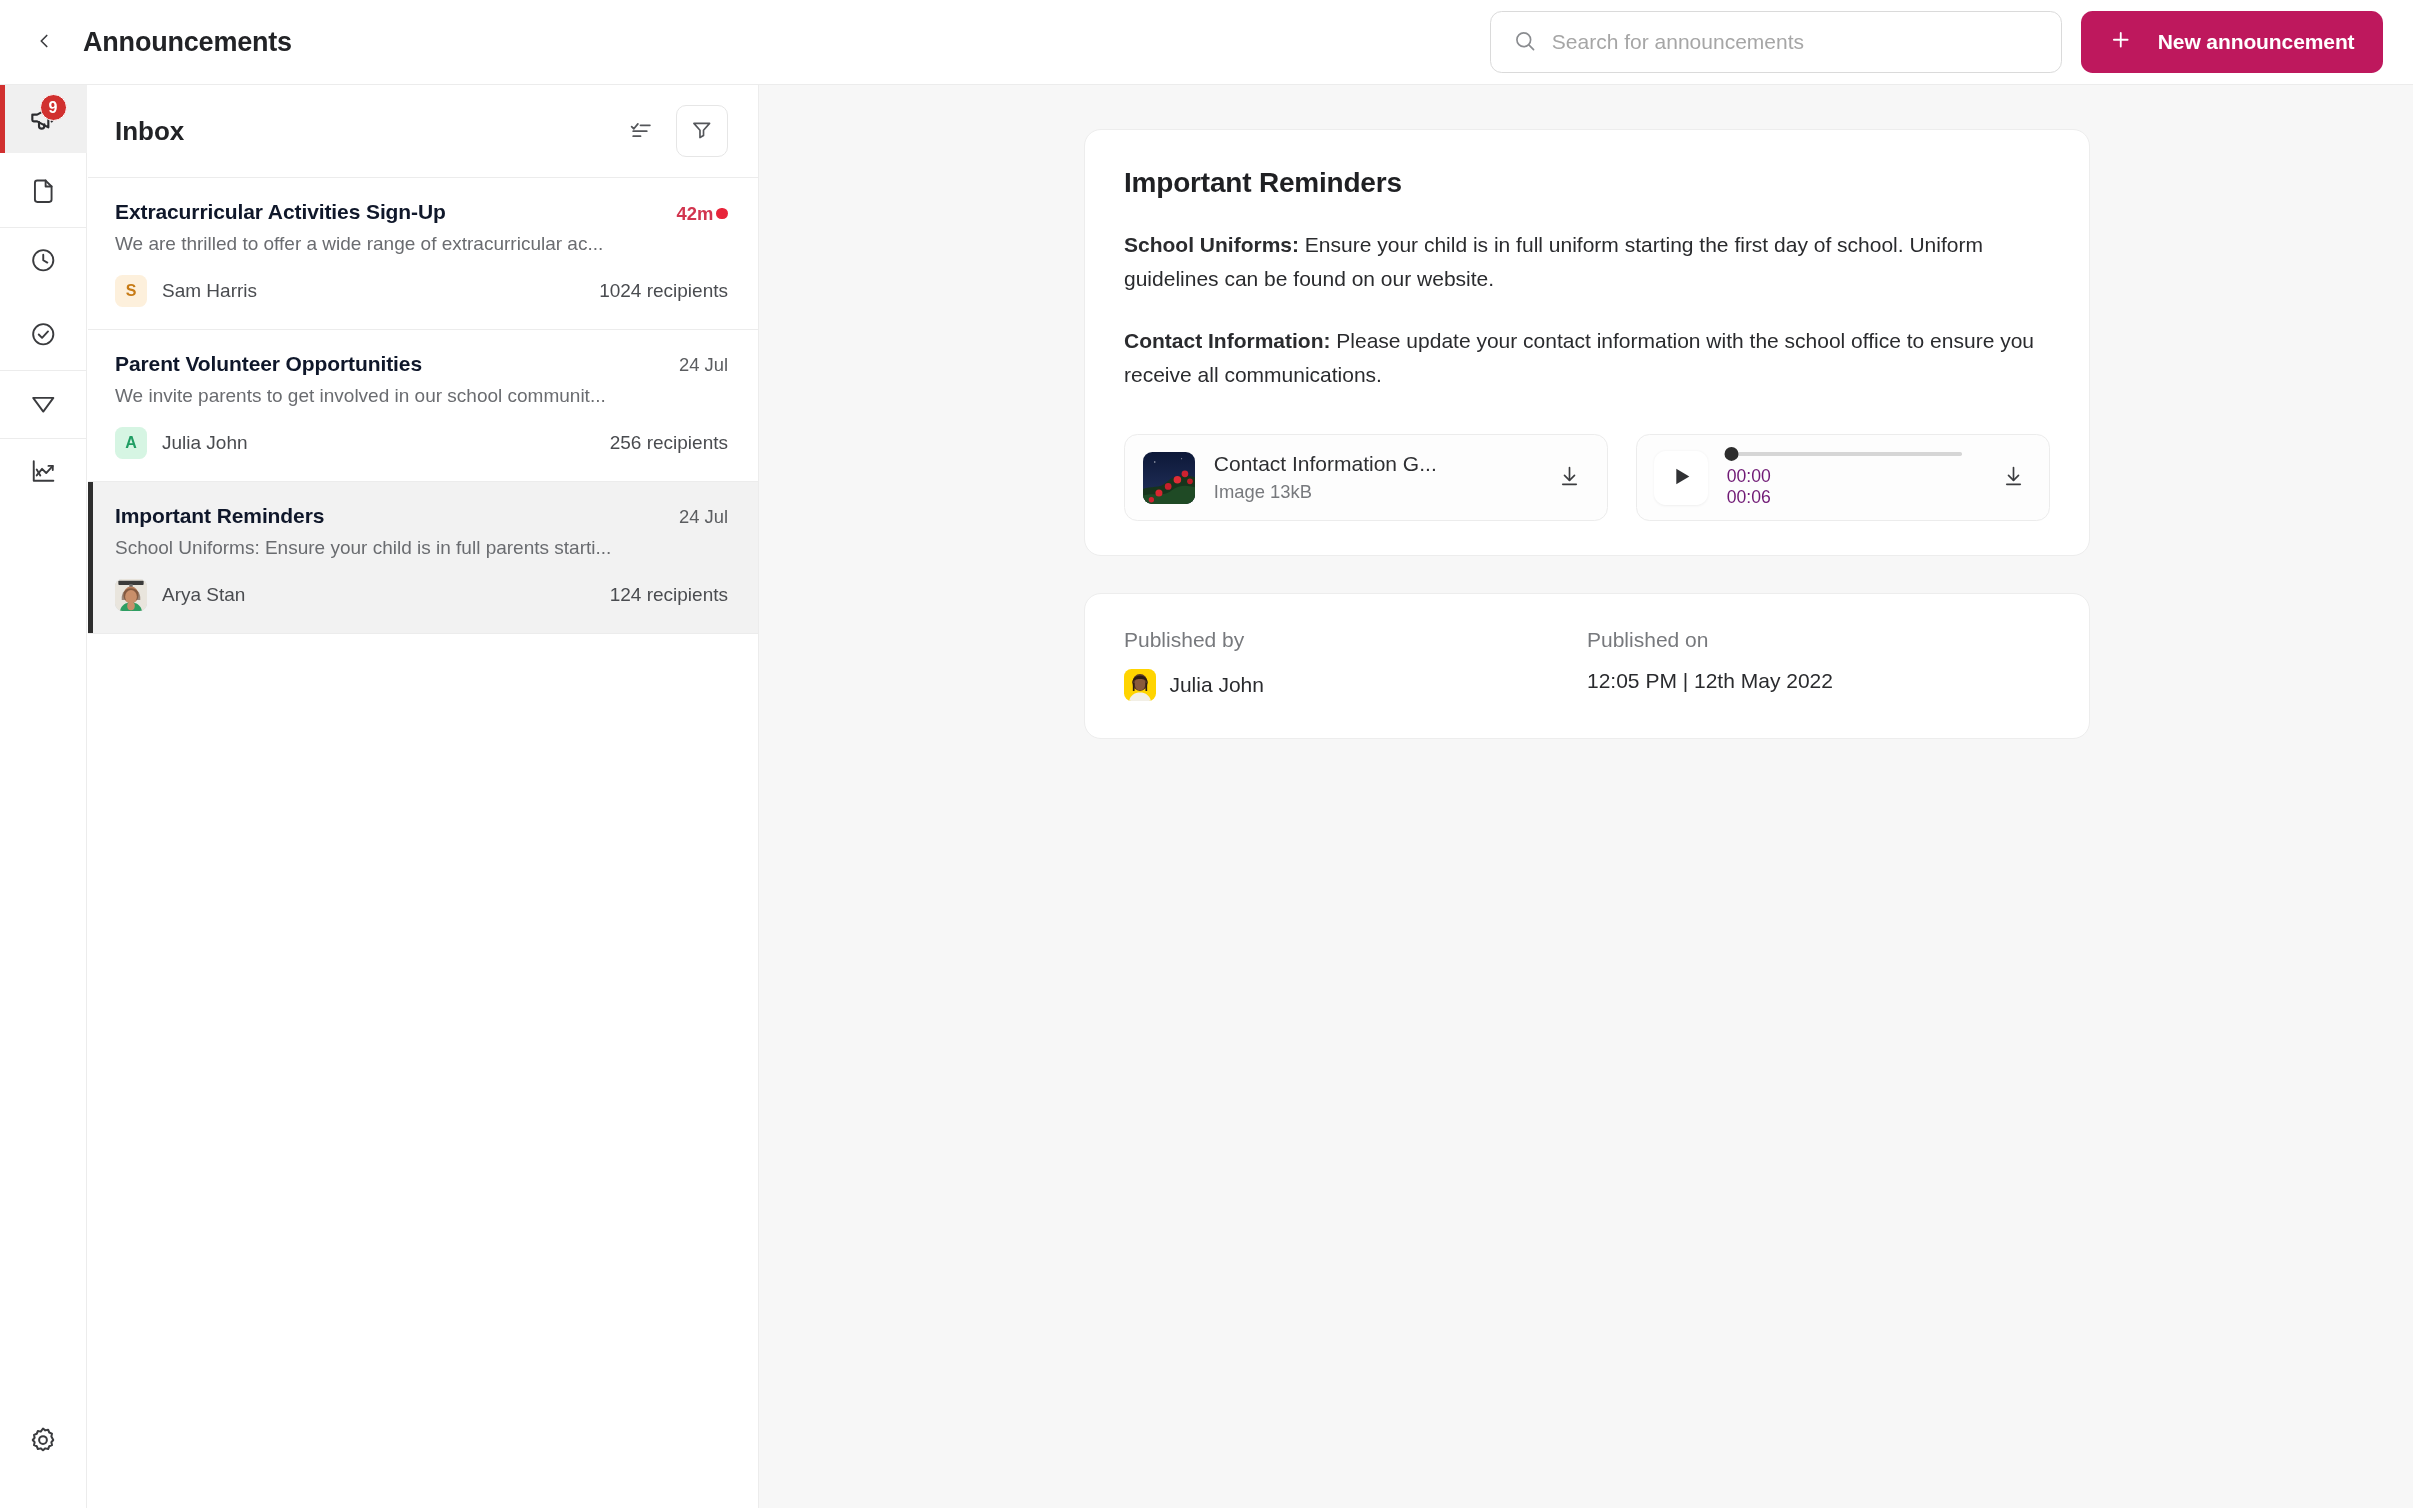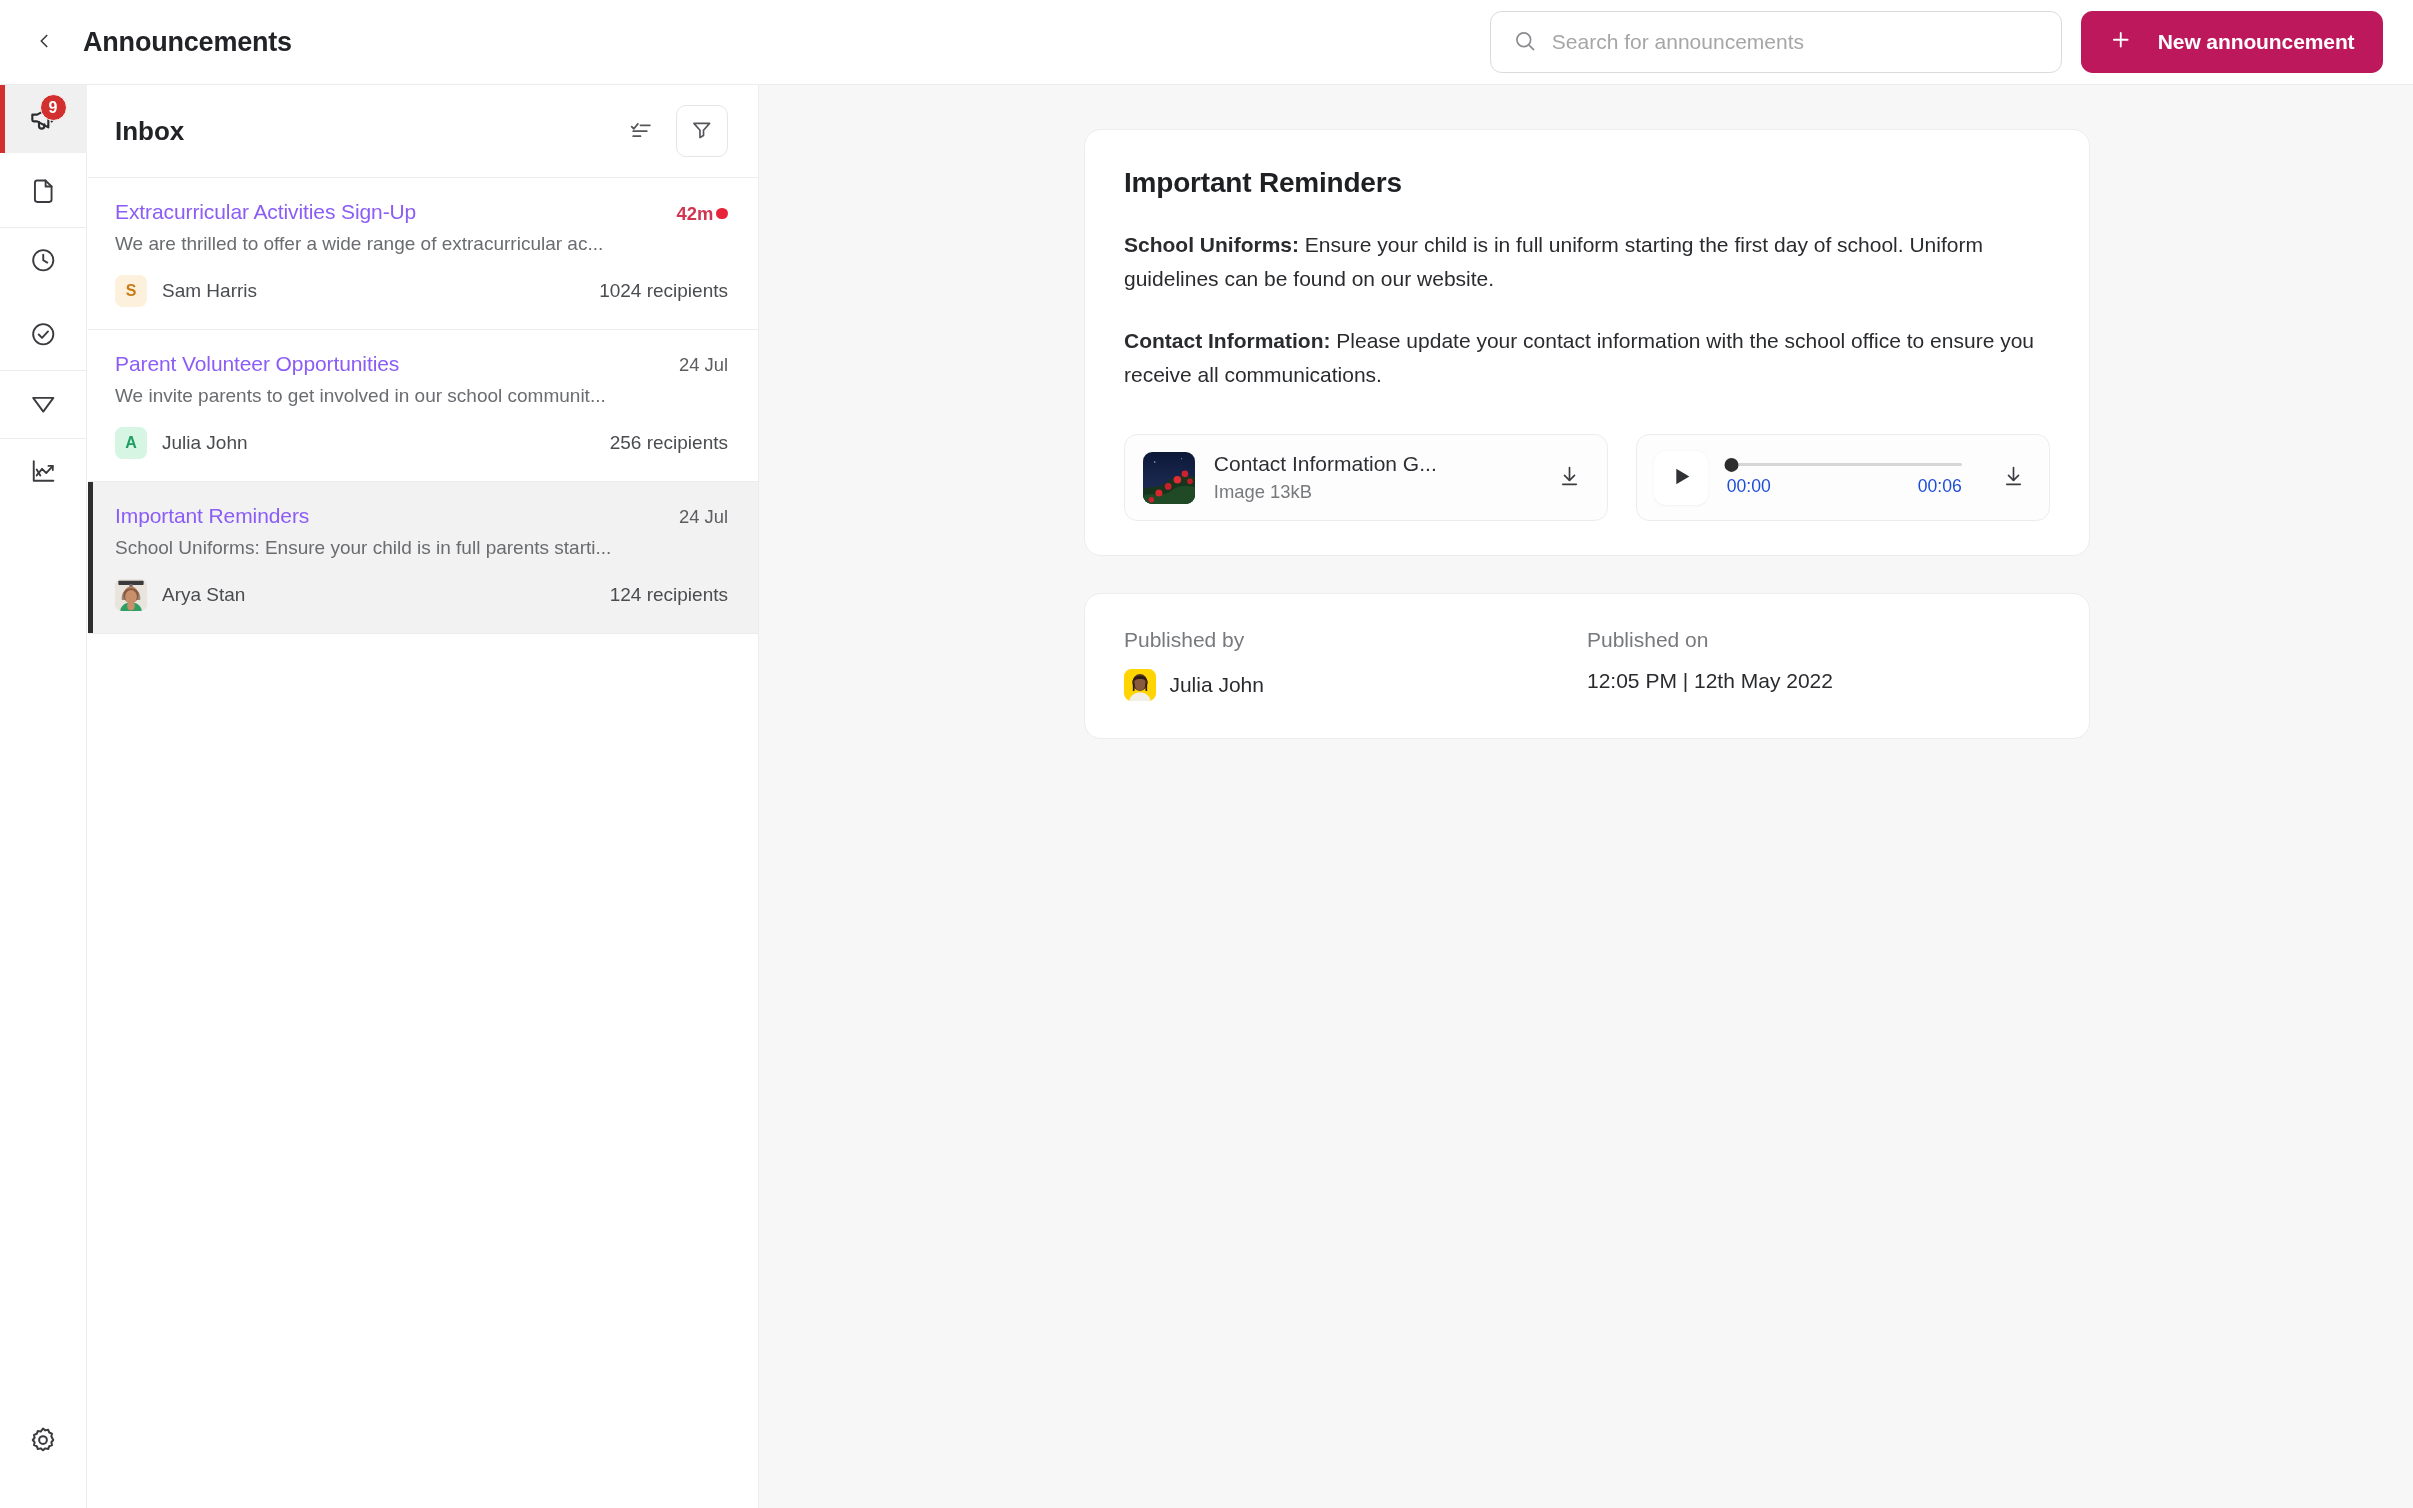--- a/index.html
+++ b/index.html
@@ -115,21 +115,21 @@
     border-bottom: 0.8px solid #ececec; cursor: pointer;
     background: #fff;
   }
   .list-item.selected { background: #f2f2f2; }
   .list-item.selected::before {
     content: ""; position: absolute; left: 0; top: 0;
     width: 5px; height: 100%; background: #2e2e2e;
   }
   .li-row1 { display: flex; align-items: flex-start; }
   .li-title {
-    font-size: 21px; font-weight: 400; color: #8b5cf6;
+    font-size: 21px; font-weight: 700; color: #0f172a;
     letter-spacing: -0.1px;
   }
   .li-meta {
     margin-left: auto; font-size: 18.4px; color: #5b5d60;
     display: flex; align-items: center; gap: 3px; white-space: nowrap;
     padding-top: 2.5px;
   }
   .li-meta.unread { color: #d2354f; font-weight: 600; }
   .dot-unread { width: 11.7px; height: 11.7px; border-radius: 50%; background: #e8243a; }
   .li-preview {
@@ -201,21 +201,21 @@
   .audio-track {
     height: 3.4px; background: #d6d6d6; border-radius: 1.7px; position: relative;
     margin-top: 5px; cursor: pointer;
   }
   .audio-knob {
     position: absolute; left: 0; top: 50%; transform: translate(-2.5px,-50%);
     width: 14.2px; height: 14.2px; border-radius: 50%; background: #2d2d2d;
   }
   .audio-times {
     display: flex; justify-content: space-between; margin-top: 10px;
-    font-size: 17.6px; color: #1d4ed8;
+    font-size: 17.6px; color: #701a75; flex-direction: column;
   }
   .card-footer {
     width: 1006px; margin-left: 325px; margin-top: 37px;
     padding: 34px 39px 37px 39px; display: flex;
   }
   .pub-col { width: 483px; }
   .pub-label { font-size: 21px; color: #77797d; }
   .pub-value {
     font-size: 21px; color: #2a2b2e; margin-top: 17px;
     display: flex; align-items: center; gap: 13.4px;

